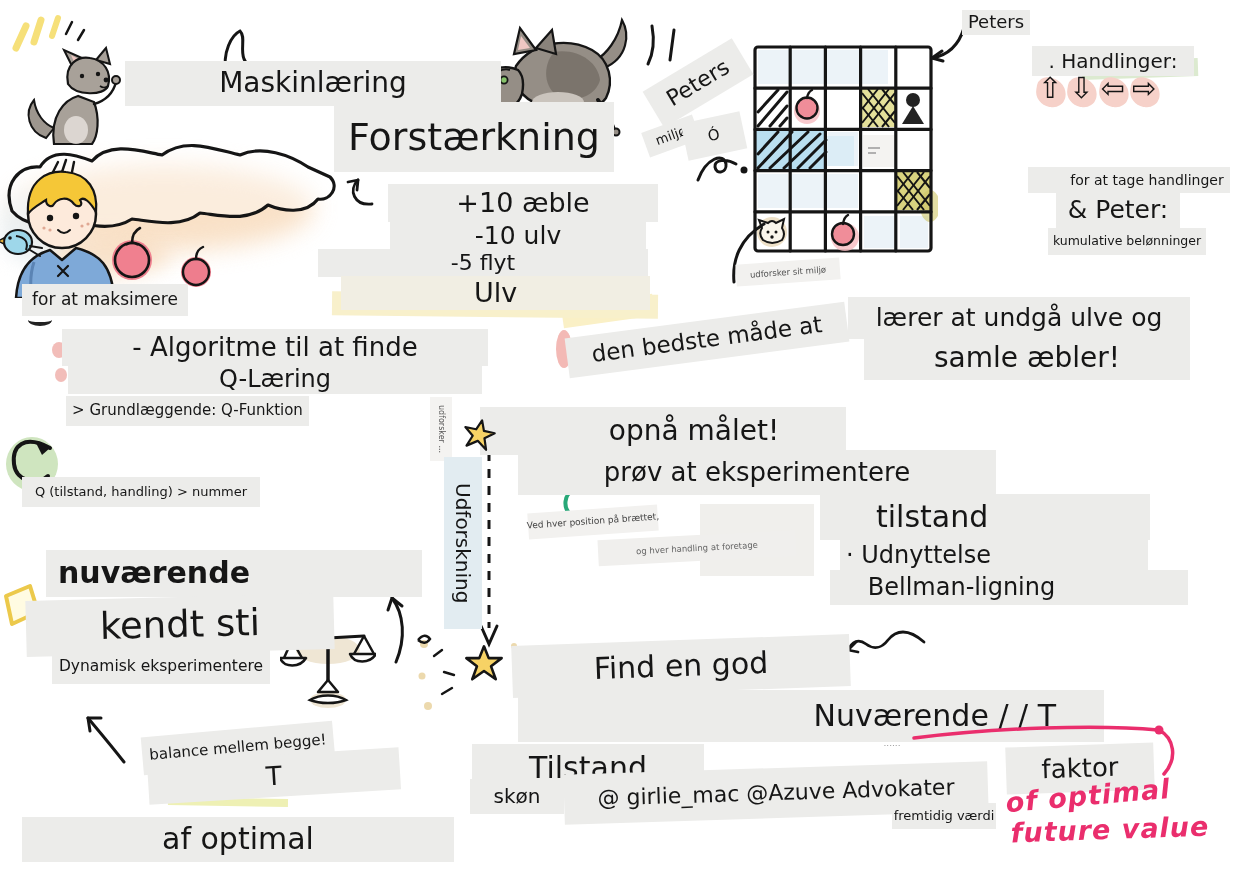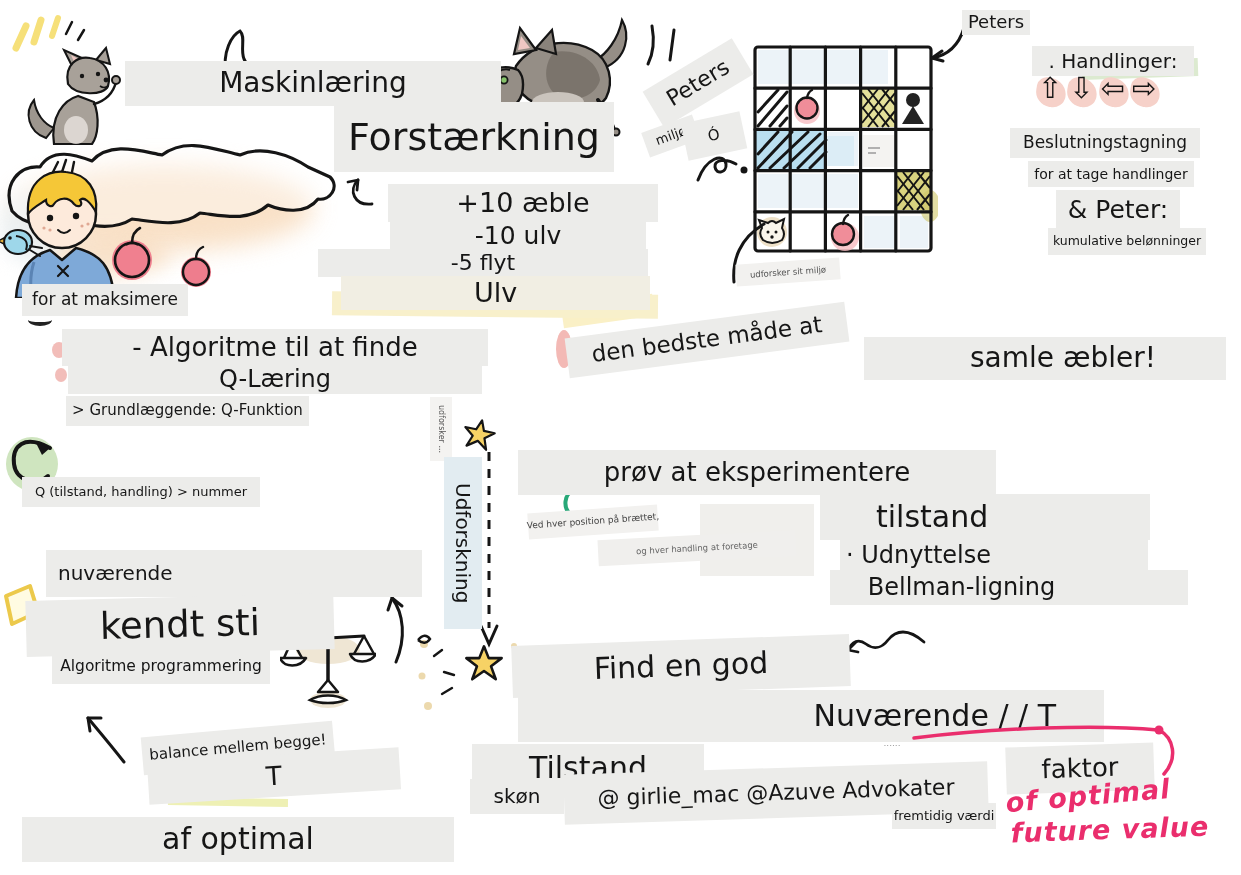--- a/index.html
+++ b/index.html
@@ -206,68 +206,69 @@
   <div class="lbl" style="left:736px;top:261px;width:104px;height:22px;font-size:8.5px;color:#555;transform:rotate(-4deg);background:#f2f1ef;">udforsker sit miljø</div>
 
   <div class="blob" style="left:1082px;top:60px;width:116px;height:18px;background:#dcead0;transform:rotate(-2deg);z-index:2;"></div>
   <div class="lbl" style="left:1032px;top:46px;width:162px;height:30px;font-size:20px;text-align:right;">. Handlinger:</div>
   <div class="arrowchips" style="left:1038px;top:74px;">
     <span class="chip">⇧</span>
     <span class="chip">⇩</span>
     <span class="chip">⇦</span>
     <span class="chip">⇨</span>
   </div>
-  <div class="lbl" style="left:1010px;top:128px;width:190px;height:30px;font-size:17px;">Beslutningstagning</div>
-  <div class="lbl" style="left:1028px;top:161px;width:166px;height:26px;font-size:14px;">for at tage handlinger</div>
+  <div class="lbl" style="left:1028px;top:167px;width:166px;height:26px;font-size:14px;padding-left:36px;">for at tage handlinger</div>
   <div class="lbl" style="left:1056px;top:190px;width:124px;height:40px;font-size:25px;">&amp; Peter:</div>
   <div class="lbl" style="left:1048px;top:228px;width:158px;height:27px;font-size:12.5px;">kumulative belønninger</div>
 
   <div class="lbl" style="left:22px;top:284px;width:166px;height:32px;font-size:17px;text-align:right;">for at maksimere</div>
   <div class="blob" style="left:28px;top:314px;width:24px;height:8px;border-bottom:4px solid #222;border-radius:50%;z-index:2;"></div>
   <div class="blob" style="left:52px;top:342px;width:14px;height:16px;background:#f2bdb9;border-radius:50%;"></div>
   <div class="blob" style="left:55px;top:368px;width:12px;height:14px;background:#f2bdb9;border-radius:50%;"></div>
   <div class="lbl" style="left:62px;top:329px;width:426px;height:37px;font-size:26px;">- Algoritme til at finde</div>
   <div class="lbl" style="left:68px;top:365px;width:414px;height:29px;font-size:24px;">Q-Læring</div>
   <div class="lbl" style="left:66px;top:396px;width:243px;height:30px;font-size:15px;">&gt; Grundlæggende: Q-Funktion</div>
   <svg class="deco" style="left:4px;top:432px;" width="56" height="62" viewBox="0 0 56 62">
     <ellipse cx="28" cy="32" rx="26" ry="27" fill="#cfe5bf"></ellipse>
     <path d="M46,16 C20,2 8,14 10,32 C12,50 34,54 44,44" stroke="#151515" stroke-width="4" fill="none" stroke-linecap="round"></path>
     <path d="M46,16 l-14,-5 6,12 z" fill="#151515"></path>
   </svg>
   <div class="lbl" style="left:22px;top:477px;width:238px;height:30px;font-size:13px;">Q (tilstand, handling) &gt; nummer</div>
 
   <div class="blob" style="left:562px;top:300px;width:92px;height:22px;background:#faf0c6;transform:rotate(-8deg);"></div>
   <div class="blob" style="left:556px;top:330px;width:16px;height:38px;background:#f3b9b5;border-radius:50%;"></div>
   <div class="lbl" style="left:566px;top:320px;width:282px;height:40px;font-size:23px;transform:rotate(-7.5deg);">den bedste måde at</div>
-  <div class="lbl" style="left:864px;top:337px;width:326px;height:43px;font-size:28px;padding-left:36px;">samle æbler!</div>
+  <div class="lbl" style="left:848px;top:297px;width:342px;height:42px;font-size:25px;">lærer at undgå ulve og</div>
+  <div class="lbl" style="left:864px;top:337px;width:326px;height:43px;font-size:28px;">samle æbler!</div>
+  <div class="lbl" style="left:480px;top:407px;width:366px;height:48px;font-size:28px;padding-left:62px;box-sizing:border-box;">opnå målet!</div>
   <div class="lbl" style="left:518px;top:450px;width:478px;height:45px;font-size:26px;">prøv at eksperimentere</div>
 
   <div class="lbl vert" style="left:430px;top:397px;width:22px;height:64px;font-size:8px;color:#555;background:#f4f3f1;">udforsker ...</div>
   <svg class="deco over" style="left:462px;top:418px;transform:rotate(12deg);z-index:4;" width="34" height="34" viewBox="0 0 34 34">
     <path d="M17,2 L21,12 L32,12 L23,19 L27,30 L17,23 L7,30 L11,19 L2,12 L13,12 Z" fill="#f6d265" stroke="#151515" stroke-width="2.2" stroke-linejoin="round"></path>
   </svg>
   <div class="lbl vert" style="left:444px;top:457px;width:38px;height:172px;font-size:20px;background:#e2ecf1;">Udforskning</div>
   <svg class="deco" style="left:478px;top:450px;" width="22" height="198" viewBox="0 0 22 198">
     <line x1="11" y1="2" x2="11" y2="178" stroke="#151515" stroke-width="3" stroke-dasharray="9 8"></line>
     <path d="M3,176 L11,194 L19,176" stroke="#151515" stroke-width="3" fill="none" stroke-linecap="round"></path>
   </svg>
   <svg class="deco" style="left:556px;top:486px;" width="26" height="36" viewBox="0 0 26 36">
     <path d="M16,30 C6,22 8,8 18,4" stroke="#28a878" stroke-width="4" fill="none" stroke-linecap="round"></path>
     <circle cx="18" cy="5" r="3" fill="#28a878"></circle>
   </svg>
   <div class="lbl" style="left:528px;top:509px;width:130px;height:26px;font-size:9px;color:#444;transform:rotate(-4deg);background:#f2f1ef;">Ved hver position på brættet,</div>
   <div class="lbl" style="left:598px;top:535px;width:198px;height:26px;font-size:8.5px;color:#666;transform:rotate(-3deg);background:#f0efed;">og hver handling at foretage</div>
   <div class="blob" style="left:700px;top:504px;width:114px;height:72px;background:#f0efec;"></div>
 
-  <div class="lbl tl" style="left:46px;top:550px;width:376px;height:47px;font-size:20px;padding-left:12px;box-sizing:border-box;">nuværende</div>
+  <div class="lbl tl" style="left:46px;top:550px;width:376px;height:47px;font-size:30px;padding-left:12px;box-sizing:border-box;font-weight:bold;">nuværende</div>
   <svg class="deco" style="left:0px;top:582px;" width="42" height="54" viewBox="0 0 42 54">
     <path d="M6,14 L30,4 L38,30 L12,42 Z" fill="#fffbe2" stroke="#ecc94b" stroke-width="4" stroke-linejoin="round"></path>
   </svg>
   <div class="lbl" style="left:26px;top:597px;width:308px;height:56px;font-size:37px;transform:rotate(-1.5deg);">kendt sti</div>
-  <div class="lbl" style="left:52px;top:650px;width:218px;height:34px;font-size:15.5px;">Algoritme programmering</div>
+  <div class="lbl" style="left:52px;top:650px;width:218px;height:34px;font-size:15.5px;">Dynamisk eksperimentere</div>
 
   <svg class="deco" style="left:280px;top:622px;" width="96" height="90" viewBox="0 0 96 90">
     <ellipse cx="48" cy="28" rx="32" ry="14" fill="#e9ddc5" opacity=".75"></ellipse>
     <ellipse cx="48" cy="78" rx="18" ry="8" fill="#e9ddc5" opacity=".75"></ellipse>
     <path d="M12,18 L84,14" stroke="#151515" stroke-width="3" stroke-linecap="round"></path>
     <path d="M48,10 L48,58" stroke="#151515" stroke-width="3.5" stroke-linecap="round"></path>
     <circle cx="48" cy="8" r="3.5" fill="#151515"></circle>
     <path d="M12,18 L4,36 M12,18 L22,36" stroke="#151515" stroke-width="2.5"></path>
     <path d="M0,36 C4,46 20,46 26,36 Z" fill="#ffffff" stroke="#151515" stroke-width="2.5" stroke-linejoin="round"></path>
     <path d="M84,14 L74,32 M84,14 L94,32" stroke="#151515" stroke-width="2.5"></path>

